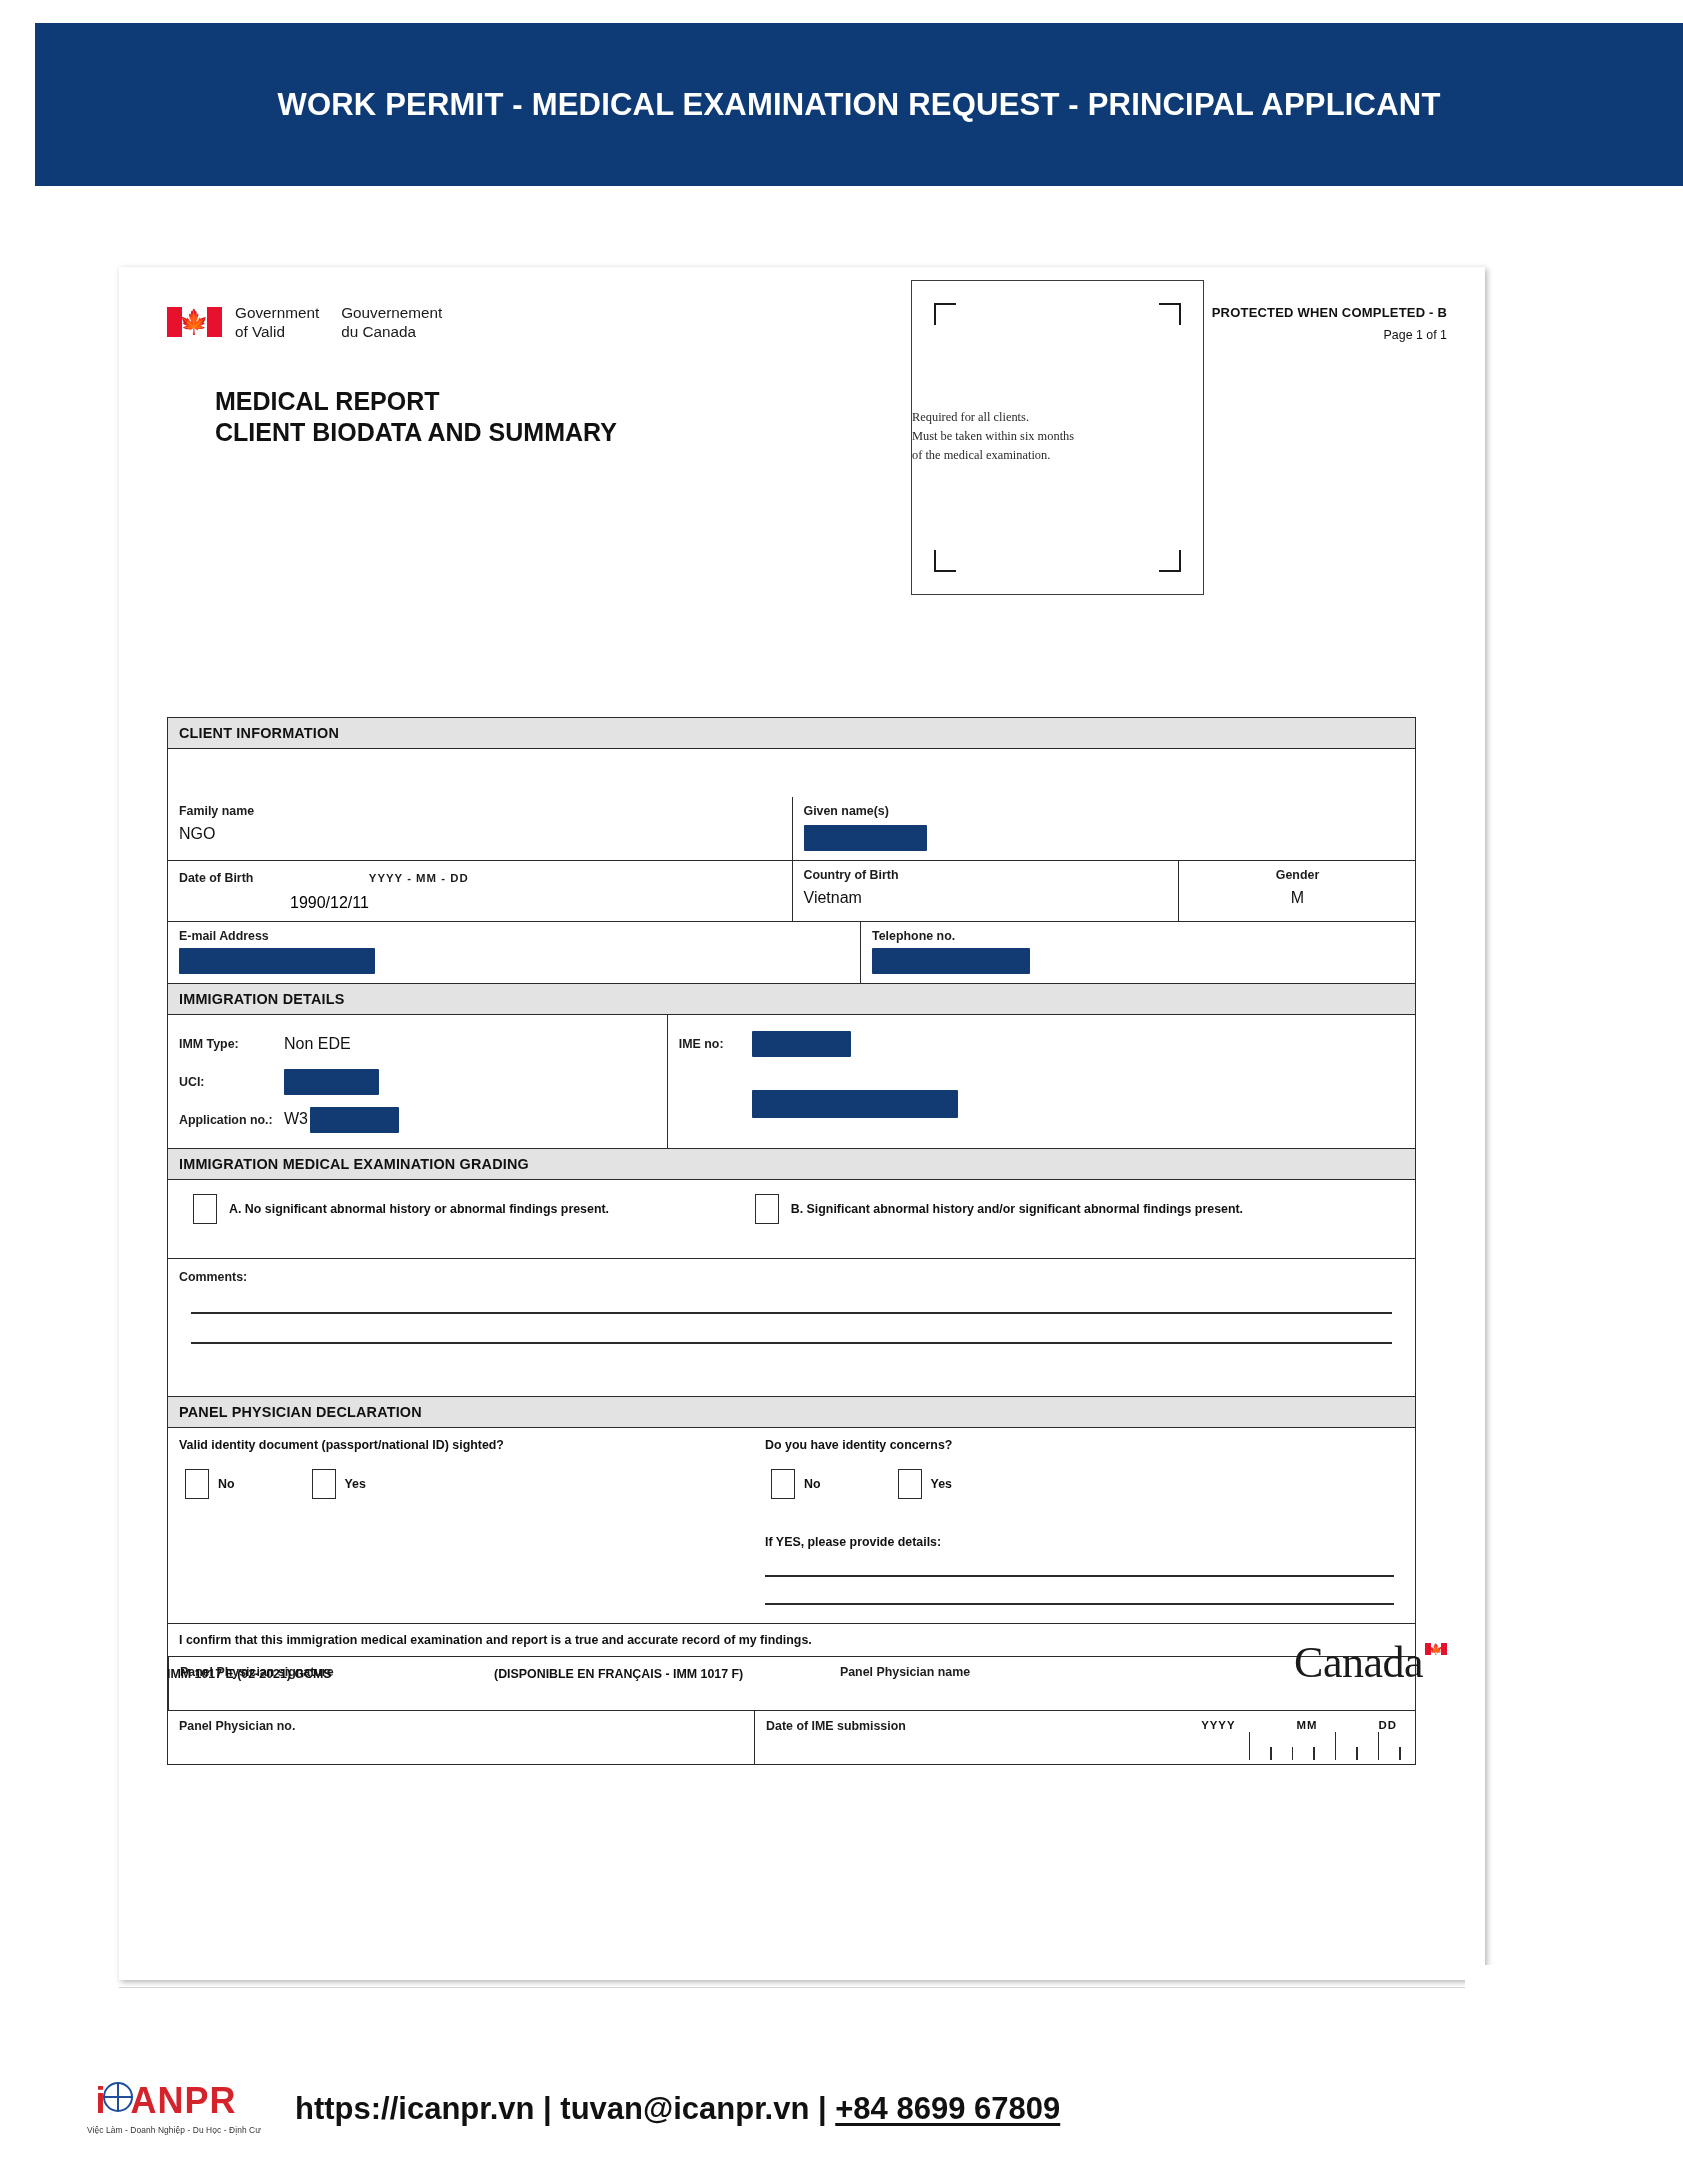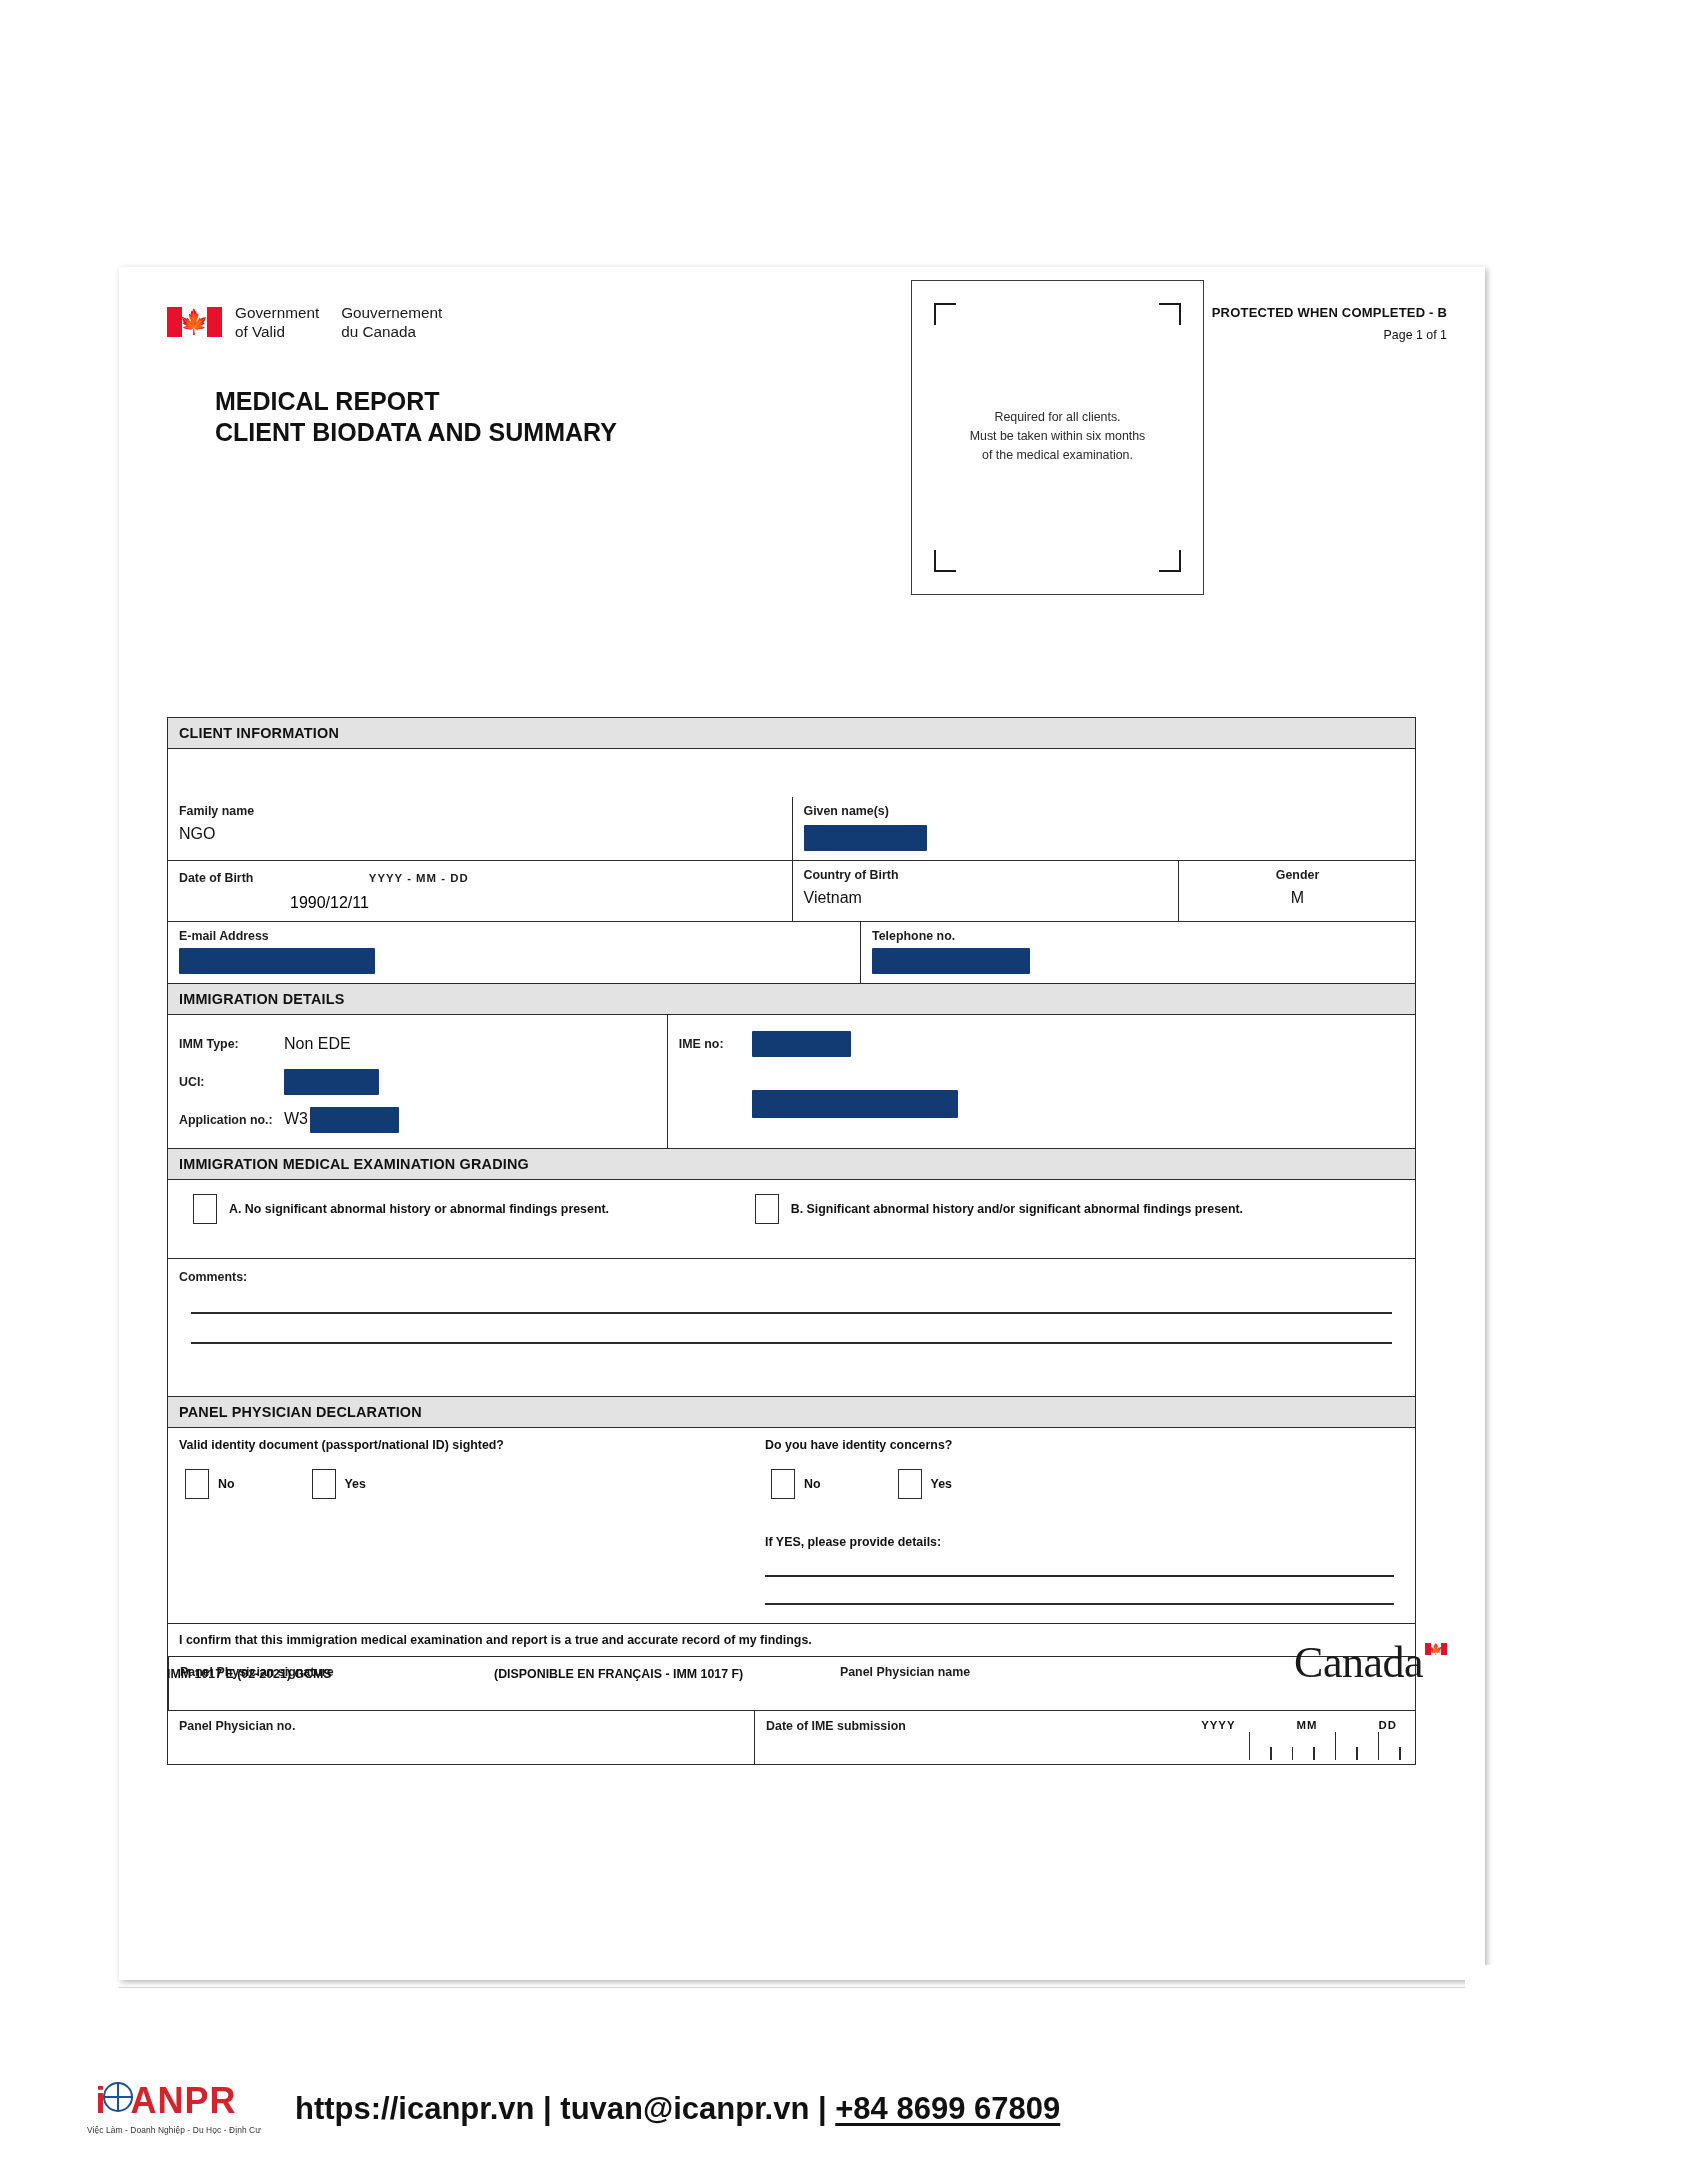--- a/index.html
+++ b/index.html
@@ -95,21 +95,21 @@
   .corner {
     position: absolute; width: 22px; height: 22px;
     border-color: #1a1a1a; border-style: solid; border-width: 0;
   }
   .corner.tl { left: 22px; top: 22px; border-left-width: 2.5px; border-top-width: 2.5px; }
   .corner.tr { right: 22px; top: 22px; border-right-width: 2.5px; border-top-width: 2.5px; }
   .corner.bl { left: 22px; bottom: 22px; border-left-width: 2.5px; border-bottom-width: 2.5px; }
   .corner.br { right: 22px; bottom: 22px; border-right-width: 2.5px; border-bottom-width: 2.5px; }
   .photo-note {
     position: absolute; left: 0; right: 0; top: 127px;
-    text-align: center; font-size: 12.4px; line-height: 1.55; color: #2a2a2a;
+    text-align: left; font-size: 12.4px; line-height: 1.55; color: #2a2a2a; font-family: Liberation Serif, serif;
   }
 
   
   .form {
     position: absolute;
     left: 48px; top: 450px;
     width: 1249px;
     border: 1.5px solid #2b2b2b;
     border-bottom: none;
   }
@@ -279,20 +279,23 @@
     grid-template-columns: repeat(29, 1fr);
     grid-template-rows: repeat(29, 1fr);
   }
   .qrgrid i { background: #000; }
 </style>
 </head>
 <body>
 
 <div class="page">
 
+  <div class="banner">
+    <div class="banner-title">WORK PERMIT - MEDICAL EXAMINATION REQUEST - PRINCIPAL APPLICANT</div>
+  </div>
 
   <div class="doc-sheet">
     <div class="doc-inner">
 
       <div class="goc-row">
         <div class="goc-left">
           <span class="flag">
             <span class="bar l"></span>
             <span class="bar r"></span>
             <span class="leaf">🍁</span>

